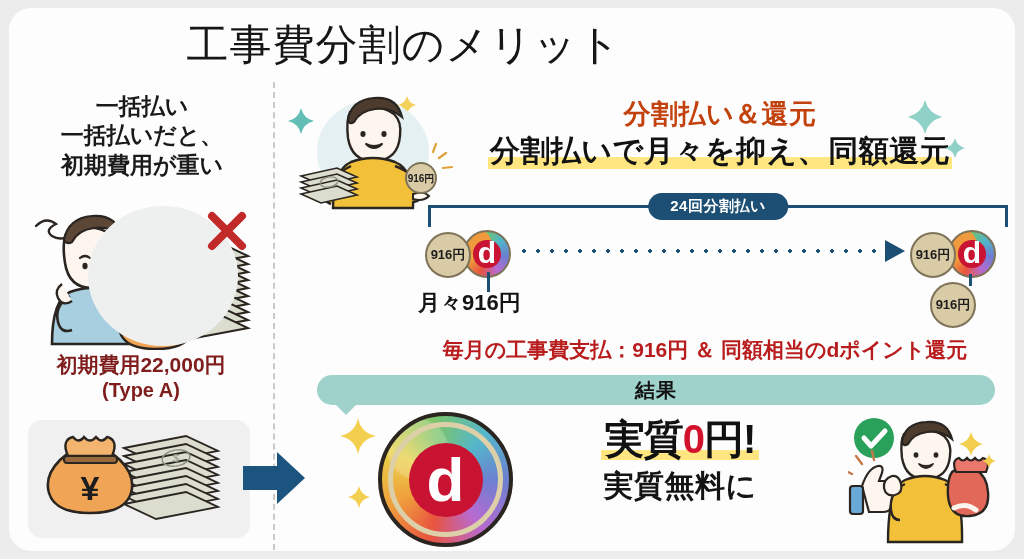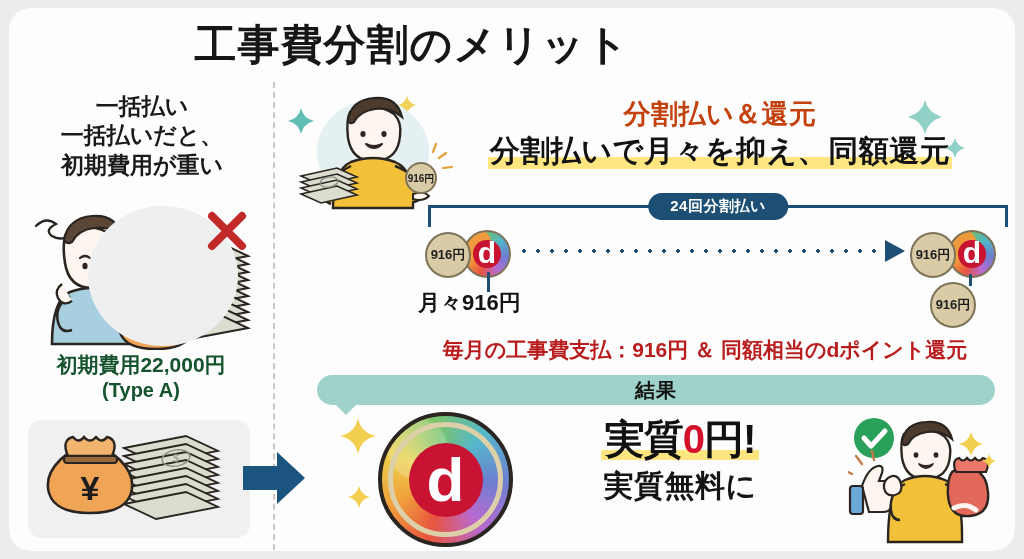--- a/index.html
+++ b/index.html
@@ -12,22 +12,22 @@
     position:absolute;left:9px;top:8px;width:1006px;height:543px;
     background:#fdfdfd;border-radius:22px;
   }
   .divider{
     position:absolute;left:273px;top:82px;width:0;height:468px;
     border-left:2px dashed #c9c9c9;
   }
 
   
   .title{
-    position:absolute;left:8px;top:22px;width:808px;text-align:center;
-    font-size:42px;font-weight:bold;color:#161616;letter-spacing:1px;
+    position:absolute;left:0;top:22px;width:808px;text-align:center;
+    font-size:42px;font-weight:normal;color:#161616;letter-spacing:1px;
     line-height:1.1;white-space:nowrap;
   }
 
   
   .left-head{
     position:absolute;left:18px;top:92px;width:248px;text-align:center;
     font-size:23px;font-weight:bold;color:#1a1a1a;line-height:1.28;
   }
   .left-head .l1{display:block;}
   .left-head .l2{display:block;}
@@ -36,21 +36,21 @@
   .left-illus{position:absolute;left:18px;top:200px;width:250px;height:150px;}
   .blob{
     position:absolute;left:70px;top:6px;width:150px;height:140px;
     background:#eef0f0;border-radius:50%;
   }
   .xmark{
     position:absolute;left:188px;top:10px;width:42px;height:42px;
   }
   .left-cost{
     position:absolute;left:10px;top:352px;width:262px;text-align:center;
-    font-size:21px;font-weight:bold;color:#14532d;line-height:1.25;
+    font-size:21px;font-weight:bold;color:#7f1d1d;line-height:1.25;
   }
   .left-cost .sub{display:block;font-size:20px;}
 
   .money-card{
     position:absolute;left:28px;top:420px;width:222px;height:118px;
     background:#f0f0f0;border-radius:14px;
   }
   .blue-arrow{position:absolute;left:243px;top:450px;width:62px;height:56px;}
 
   

